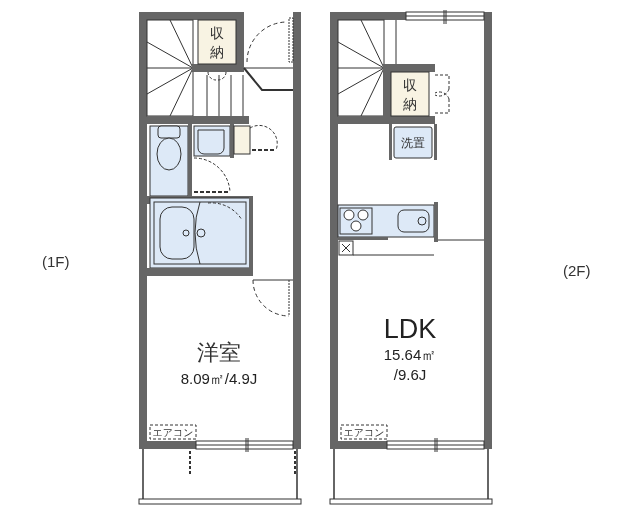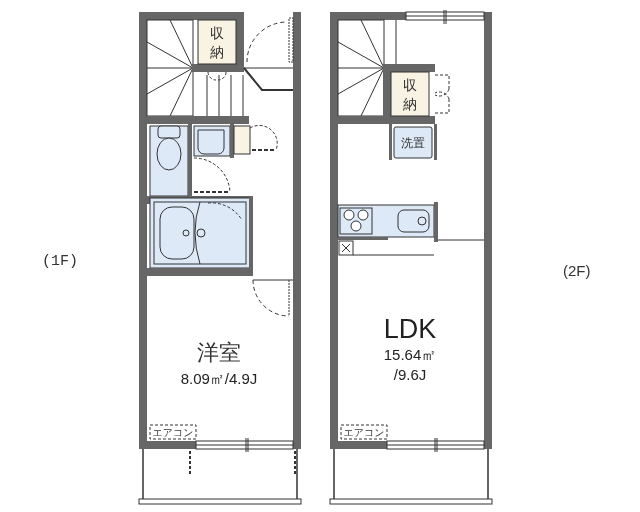--- a/index.html
+++ b/index.html
@@ -6,21 +6,21 @@
   body { width:640px; height:512px; position:relative; overflow:hidden;
          font-family: "DejaVu Sans", "Liberation Sans", sans-serif; }
   svg { position:absolute; left:0; top:0; }
   .floor-label { position:absolute; font-size:15px; color:#333; font-family:"Liberation Sans", sans-serif; }
   .room-title { font-family:"Liberation Sans", sans-serif; fill:#222; }
   .jp { font-family:"DejaVu Sans", sans-serif; fill:#333; }
 </style>
 </head>
 <body>
 
-<div class="floor-label" style="left:42px; top:253px;font-family:Liberation Mono, monospace;">(1F)</div>
+<div class="floor-label" style="left:42px; top:253px;">(1F)</div>
 <div class="floor-label" style="left:563px; top:262px;">(2F)</div>
 
 <svg width="640" height="512" viewBox="0 0 640 512">
 
   <g>
 
     <rect x="139" y="12" width="8" height="437" fill="#666"></rect>
     <rect x="139" y="12" width="105" height="8" fill="#666"></rect>
     <rect x="293" y="12" width="8" height="437" fill="#666"></rect>
     <rect x="139" y="441" width="57" height="8" fill="#666"></rect>

